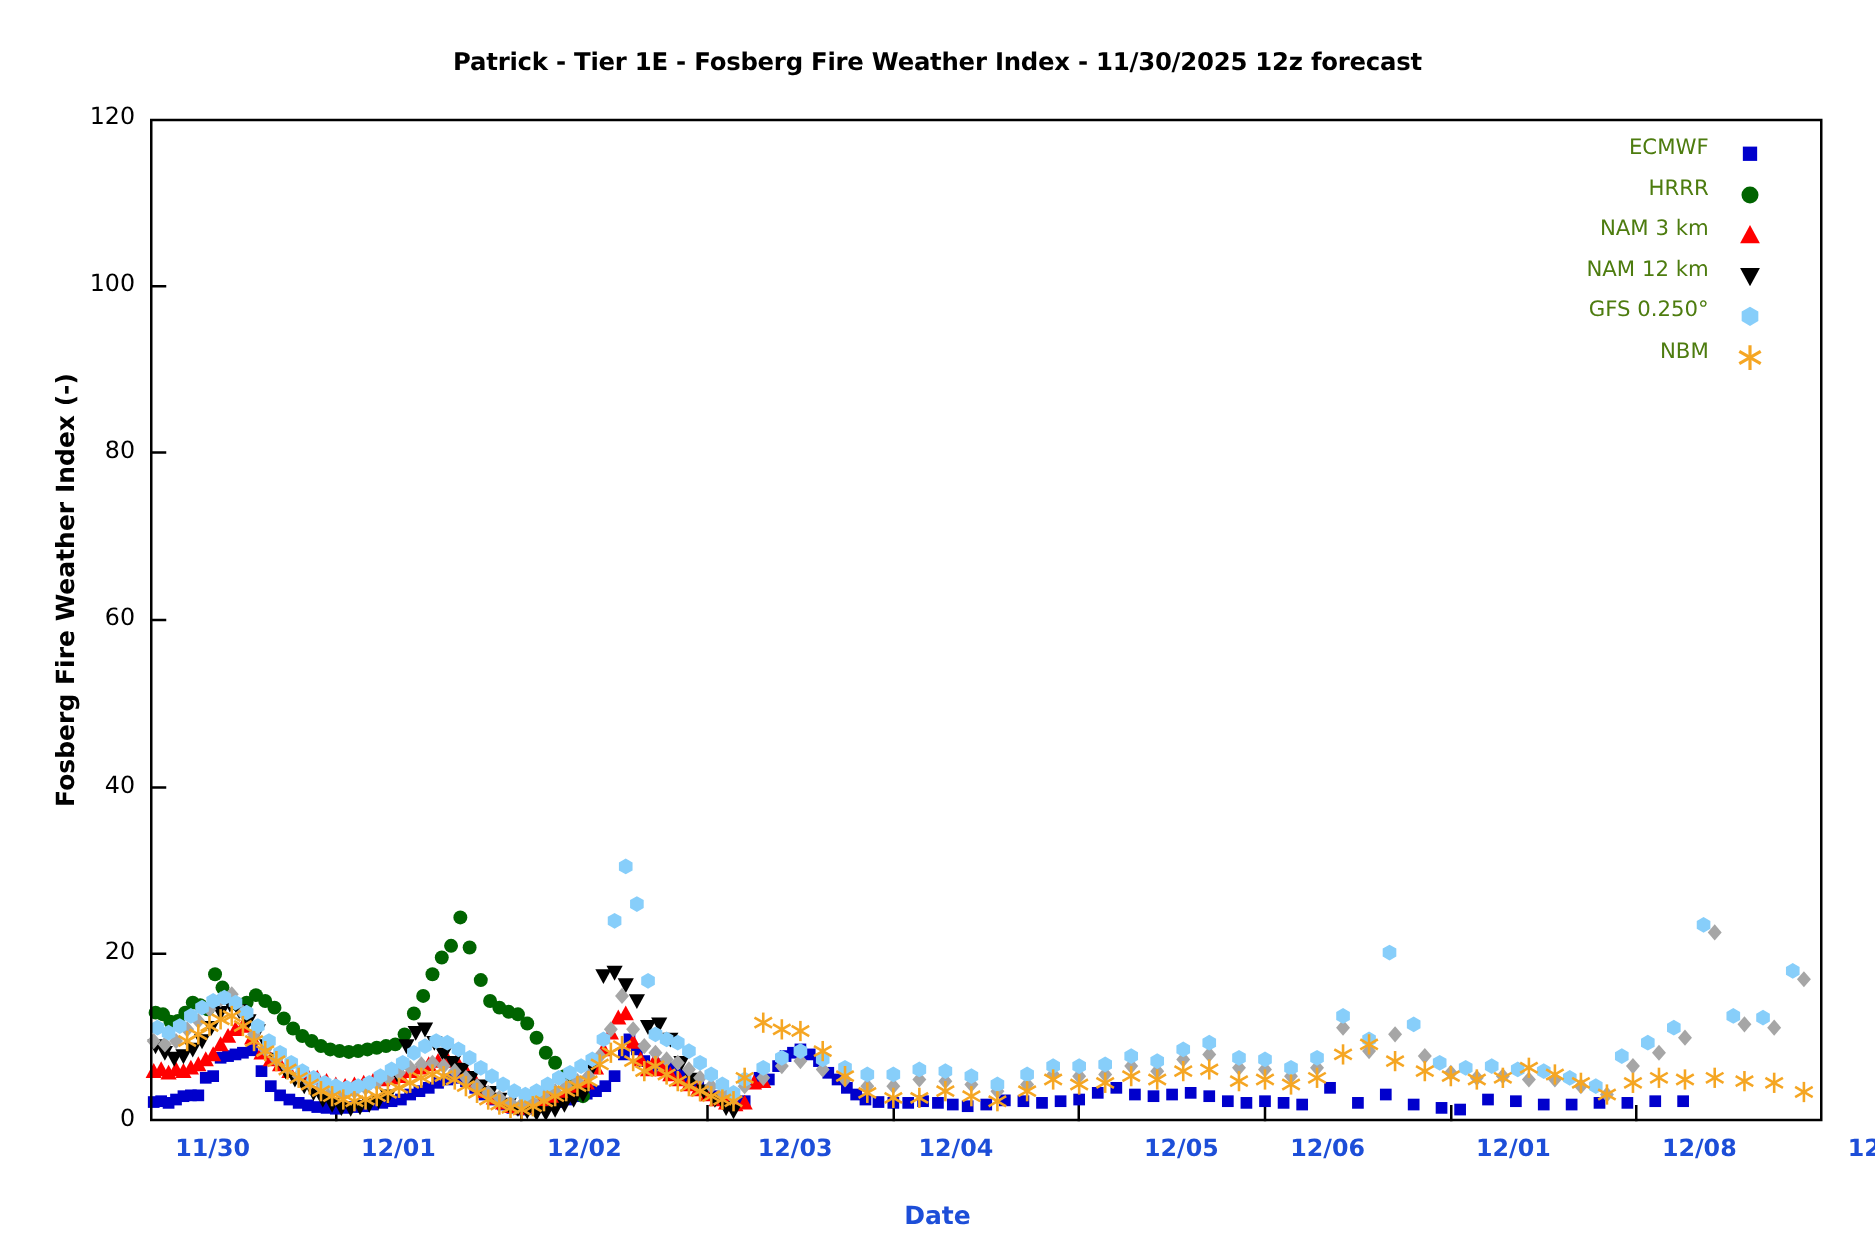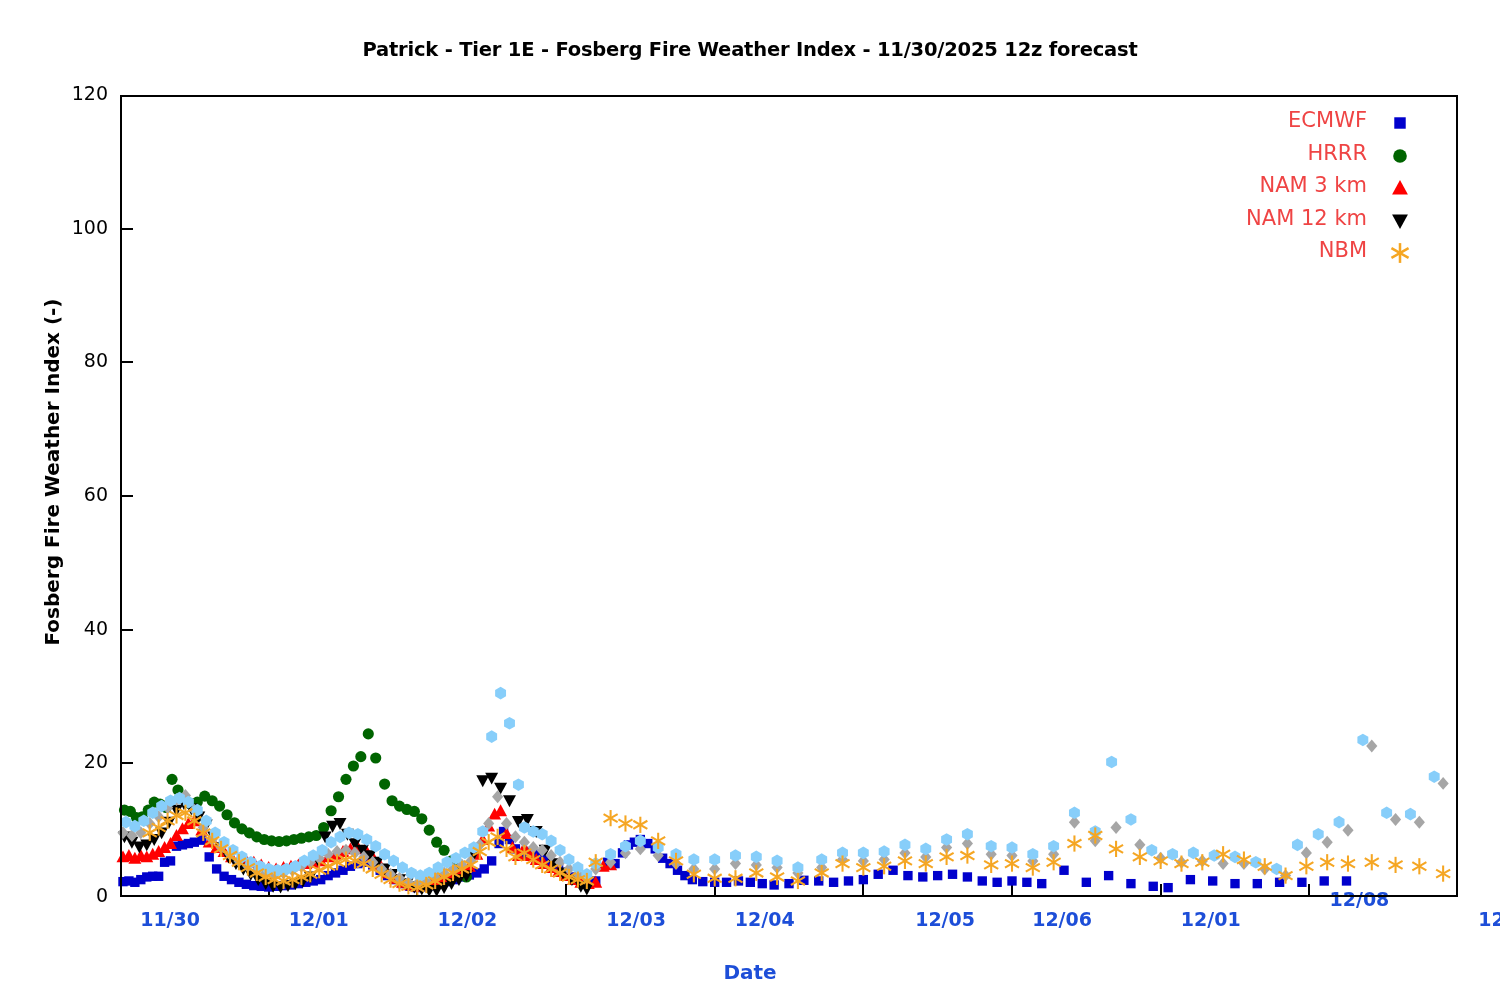--- a/index.html
+++ b/index.html
@@ -38,21 +38,21 @@
   }
   #xlabel{
     position:absolute;left:0;top:960px;width:1500px;text-align:center;
     font-family:"DejaVu Sans",sans-serif;font-weight:bold;font-size:20px;color:#1d4ed8;
   }
 
   #legend{position:absolute;left:1150px;top:108px;width:265px;}
   .legend-row{position:relative;height:32.5px;}
   .legend-label{
     position:absolute;right:48px;top:0;text-align:left;white-space:nowrap;
-    font-family:"DejaVu Sans",sans-serif;font-size:21px;color:#ef4444;
+    font-family:"DejaVu Sans",sans-serif;font-size:17px;color:#4d7c0f;
   }
   .legend-marker{position:absolute;right:4px;top:4px;width:22px;height:22px;}
 </style>
 </head>
 <body>
 
 <div id="root">
 
   <div id="chart-title">Patrick - Tier 1E - Fosberg Fire Weather Index - 11/30/2025 12z forecast</div>
 
@@ -77,21 +77,21 @@
     </div>
   <div id="xtick-labels">
       <div class="xtick-label" style="left: 40px; top: 908px;">11/30</div>
       <div class="xtick-label" style="left: 188.667px; top: 908px;">12/01</div>
       <div class="xtick-label" style="left: 337.333px; top: 908px;">12/02</div>
       <div class="xtick-label" style="left: 506px; top: 908px;">12/03</div>
       <div class="xtick-label" style="left: 634.667px; top: 908px;">12/04</div>
       <div class="xtick-label" style="left: 815px; top: 908px;">12/05</div>
       <div class="xtick-label" style="left: 932px; top: 908px;">12/06</div>
       <div class="xtick-label" style="left: 1080.67px; top: 908px;">12/01</div>
-      <div class="xtick-label" style="left: 1229.33px; top: 888px;">12/08</div>
+      <div class="xtick-label" style="left: 1229.33px; top: 908px;">12/08</div>
       <div class="xtick-label" style="left: 1378px; top: 908px;">12/09</div>
     </div>
   <div id="xtick-marks">
       <div class="xtick-mark" style="left: 267.667px;"></div>
       <div class="xtick-mark" style="left: 416.333px;"></div>
       <div class="xtick-mark" style="left: 565px;"></div>
       <div class="xtick-mark" style="left: 713.667px;"></div>
       <div class="xtick-mark" style="left: 862.333px;"></div>
       <div class="xtick-mark" style="left: 1011px;"></div>
       <div class="xtick-mark" style="left: 1159.67px;"></div>
@@ -1088,20 +1088,26 @@
             <polygon points="11,3.08 3.08,17.6 18.92,17.6" fill="#ff0000"></polygon>
           </svg></span>
       </div>
       <div class="legend-row">
         <span class="legend-label">NAM 12 km</span>
         <span class="legend-marker"><svg width="22" height="22" viewBox="0 0 22 22">
             <polygon points="11,18.92 3.08,4.4 18.92,4.4" fill="#000000"></polygon>
           </svg></span>
       </div>
       <div class="legend-row">
+        <span class="legend-label">GFS 0.250°</span>
+        <span class="legend-marker"><svg width="22" height="22" viewBox="0 0 22 22">
+            <polygon points="11.00,3.30 4.33,7.15 4.33,14.85 11.00,18.70 17.67,14.85 17.67,7.15" fill="#87cefa"></polygon>
+          </svg></span>
+      </div>
+      <div class="legend-row">
         <span class="legend-label">NBM</span>
         <span class="legend-marker"><svg width="22" height="22" viewBox="0 0 22 22">
             <g>
               <line x1="11" y1="1.0999999999999996" x2="11" y2="20.9" stroke="#f5a623" stroke-width="2.5300000000000002"></line>
               <line x1="19.573651497465942" y1="6.049999999999996" x2="2.426348502534058" y2="15.950000000000003" stroke="#f5a623" stroke-width="2.5300000000000002"></line>
               <line x1="19.573651497465946" y1="15.949999999999998" x2="2.426348502534056" y2="6.0500000000000025" stroke="#f5a623" stroke-width="2.5300000000000002"></line>
             </g>
           </svg></span>
       </div>
     </div>

